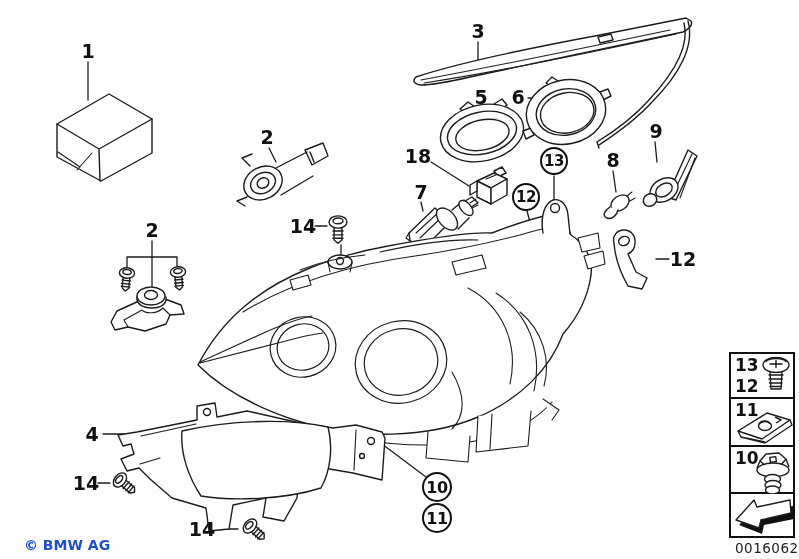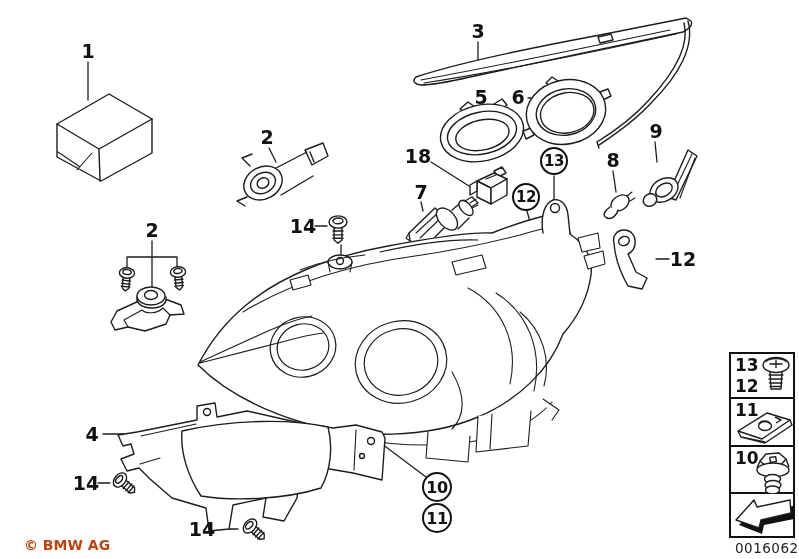--- a/index.html
+++ b/index.html
@@ -13,21 +13,21 @@
        border:2px solid #111;border-radius:50%;display:flex;align-items:center;
        justify-content:center;font-weight:700;color:#111;letter-spacing:-0.5px;}
   .cc-sm{width:28px;height:28px;font-size:15px;}
   .cc-lg{width:30px;height:30px;font-size:16px;}
   .legend{position:absolute;left:729px;top:352px;width:66px;height:186px;
        box-sizing:border-box;border:2px solid #111;background:#fff;}
   .legend-row{position:relative;box-sizing:border-box;border-bottom:2px solid #111;}
   .legend-row:last-child{border-bottom:none;}
   .lg-num{position:absolute;font-size:17px;font-weight:700;color:#111;line-height:1;}
   .legend-icon{position:absolute;}
-  .footer-text{position:absolute;font-weight:700;color:#c2410c;}
+  .footer-text{position:absolute;font-weight:700;color:#1d4ed8;}
   #copyright{left:24px;top:537px;font-size:14px;}
   #drawing-number{left:735px;top:540px;font-size:13.5px;font-weight:400;color:#222;
        letter-spacing:0.5px;}
   path,ellipse,circle,line,polyline{vector-effect:non-scaling-stroke;}
 </style>
 </head>
 <body>
 
 <div class="stage">
 

